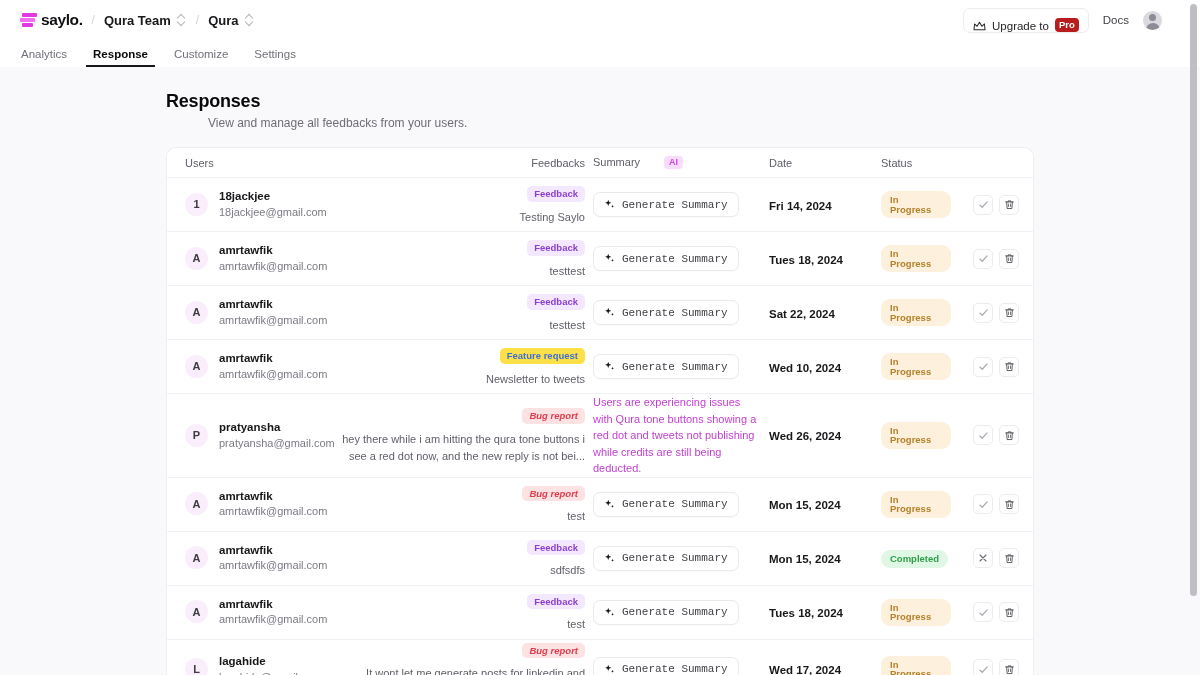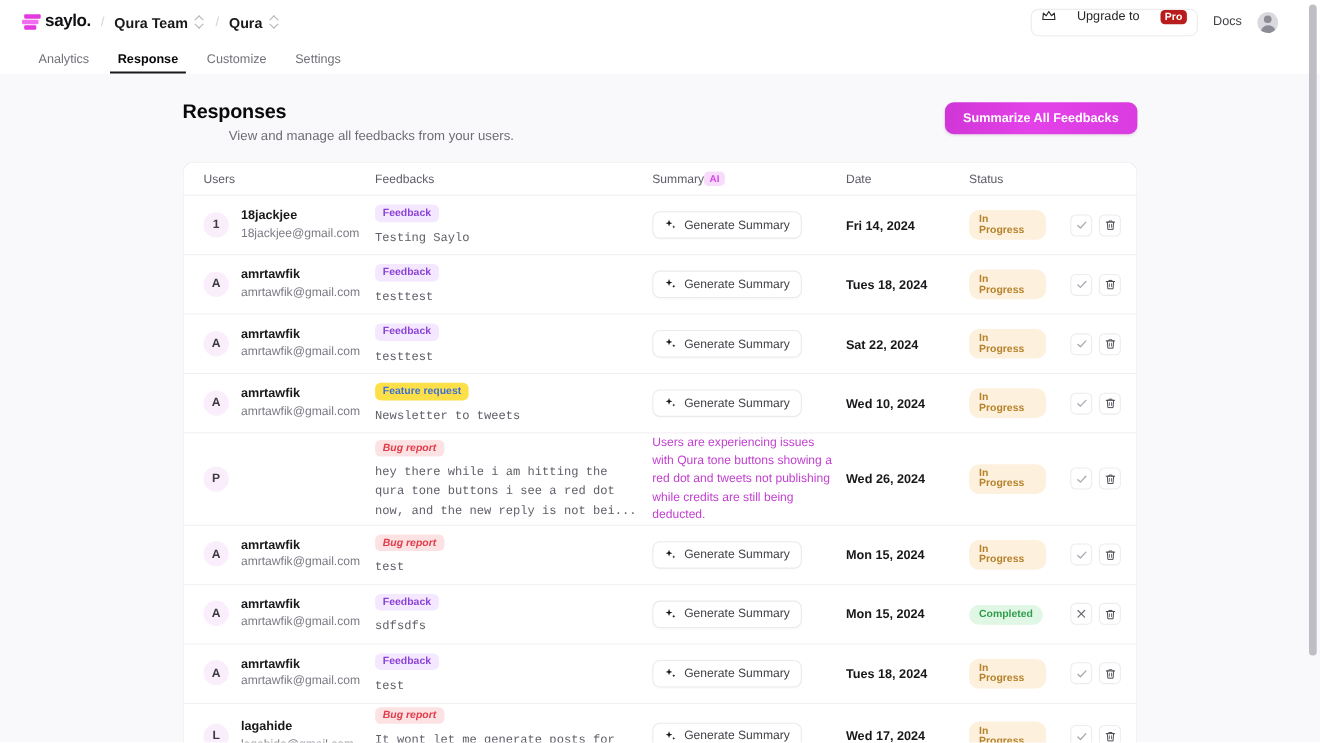--- a/index.html
+++ b/index.html
@@ -54,21 +54,21 @@
     border-left: 1.3px solid #b4b4bb; border-top: 1.3px solid #b4b4bb;
   }
   .selector-icon::before { top: 2px; transform: rotate(45deg); }
   .selector-icon::after  { top: 6px; transform: rotate(225deg); }
 
   .topbar-right {
     margin-left: auto; display: flex; align-items: center; gap: 14px;
     padding-right: 22px;
   }
   .upgrade-btn {
-    display: flex; align-items: flex-start; gap: 19px;
+    display: flex; align-items: flex-end; gap: 6px;
     height: 25px; padding: 0 9px;
     border: 1px solid #ececef; border-radius: 7px;
     background: #fff; cursor: pointer;
     font-size: 11.5px; color: #27272a;
   }
   .crown-icon { width: 13px; height: 11px; display: block; }
   .pro-pill {
     background: #b91c1c; color: #fff; font-size: 9.5px; font-weight: bold;
     border-radius: 4px; padding: 2px 4px 2px 4px; line-height: 1;
     display: inline-block;
@@ -85,21 +85,21 @@
   }
   .avatar-top::after {
     content:""; position:absolute; top:12px; left:2.5px;
     width:14px; height:10px; border-radius:7px 7px 0 0; background:#8c8c96;
   }
 
   
   .tabsbar {
     height: 26px; background: #ffffff;
     display: flex; align-items: flex-end; gap: 0;
-    padding-left: 22px;
+    padding-left: 8px;
   }
   .tab {
     font-size: 11.5px; color: #71717a; cursor: pointer;
     padding: 0 13px 7px 13px; position: relative; line-height: 1;
   }
   .tab.active { color: #09090b; font-weight: bold; }
   .tab.active::after {
     content: ""; position: absolute; left: 6px; right: 6px; bottom: 0;
     height: 1.6px; background: #18181b;
   }
@@ -143,27 +143,27 @@
   }
   .trow.header {
     min-height: 30px; height: 30px;
     background: #ffffff;
     border-bottom: 1px solid #f1f1f4;
   }
   .trow.header .cell { font-size: 11px; color: #5d5d67; font-weight: normal; }
 
   .cell { padding: 0 4px; }
   .c-name     { width: 170px; padding-left: 18px; }
-  .c-feedback { width: 252px; }
+  .c-feedback { width: 252px; text-align: right; }
   .c-summary  { width: 176px; }
   .c-date     { width: 112px; }
   .c-status   { width: 78px; }
   .c-actions  { width: 78px; display: flex; justify-content: flex-end; padding-right: 14px; gap: 6px; }
 
-  .trow.header .c-summary { display: flex; align-items: center; gap: 0; }
+  .trow.header .c-summary { display: flex; gap: 24px; }
   .ai-chip {
     background: #f7ddfb; color: #d445e8;
     font-size: 9px; font-weight: bold;
     border-radius: 4px; padding: 2px 5px; line-height: 1;
   }
 
   
   .name-wrap { display: flex; align-items: center; gap: 11px; }
   .avatar {
     width: 23px; height: 23px; border-radius: 50%;
@@ -177,30 +177,30 @@
 
   
   .badge {
     display: inline-block; font-size: 9.5px; font-weight: bold;
     border-radius: 5px; padding: 3px 7px; line-height: 1;
     margin-bottom: 7px;
   }
   .badge.feedback { background: #f3e8ff; color: #8b3fd4; }
   .badge.feature  { background: #fde047; color: #3f6fd4; }
   .badge.bug      { background: #fde2e4; color: #e03c4a; font-style: italic; }
-  .fb-text { font-size: 11px; color: #5f5f69; line-height: 1.55; font-family: Liberation Mono, monospace; }
+  .fb-text { font-size: 11px; color: #5f5f69; line-height: 1.55; }
 
   
   .gen-btn {
     display: inline-flex; align-items: center; gap: 7px;
     height: 25px; padding: 0 10px;
     border: 1px solid #eaeaee; border-radius: 7px;
     background: #fff; cursor: pointer;
     font-size: 11px; color: #3f3f46;
-    font-family: Liberation Sans, sans-serif;
+    font-family: Liberation Mono, monospace;
     box-shadow: 0 1px 1px rgba(0,0,0,0.02);
   }
   .sparkle { width: 11px; height: 11px; display: block; }
   .sum-text { font-size: 11px; color: #c23fd0; line-height: 1.5; }
 
   
   .date-text { font-size: 11.5px; font-weight: bold; color: #18181b; }
 
   
   .status {
@@ -273,21 +273,20 @@
   </div>
 
   <div class="page">
     <div class="page-inner">
 
       <div class="page-head">
         <div>
           <div class="page-title">Responses</div>
           <div class="page-sub">View and manage all feedbacks from your users.</div>
         </div>
-        <button class="summarize-btn">Summarize All Feedbacks</button>
       </div>
 
       <div class="table-card">
 
         <div class="trow header">
           <div class="cell c-name">Users</div>
           <div class="cell c-feedback">Feedbacks</div>
           <div class="cell c-summary">
             <span>Summary</span>
             <span class="ai-chip">AI</span>
@@ -443,20 +442,24 @@
                     <path d="M1.8 3.2 H10.2 M4.4 3.2 V2.1 H7.6 V3.2 M2.9 3.2 L3.4 10.4 H8.6 L9.1 3.2" fill="none" stroke="#46464e" stroke-width="0.95" stroke-linecap="round" stroke-linejoin="round"></path>
                     <path d="M4.9 5 V8.7 M7.1 5 V8.7" fill="none" stroke="#46464e" stroke-width="0.8"></path>
                   </svg>
                 </button>
               </div>
             </div>
             <div class="trow">
               <div class="cell c-name">
                 <div class="name-wrap">
                   <div class="avatar">P</div>
+                  <div>
+                    <div class="nm">pratyansha</div>
+                    <div class="em">pratyansha@gmail.com</div>
+                  </div>
                 </div>
               </div>
               <div class="cell c-feedback">
                 <div><span class="badge bug">Bug report</span></div>
                 <div class="fb-text">hey there while i am hitting the qura tone buttons i see a red dot now, and the new reply is not bei...</div>
               </div>
               <div class="cell c-summary">
                 <div class="sum-text">Users are experiencing issues with Qura tone buttons showing a red dot and tweets not publishing while credits are still being deducted.</div>
               </div>
               <div class="cell c-date"><span class="date-text">Wed 26, 2024</span></div>

